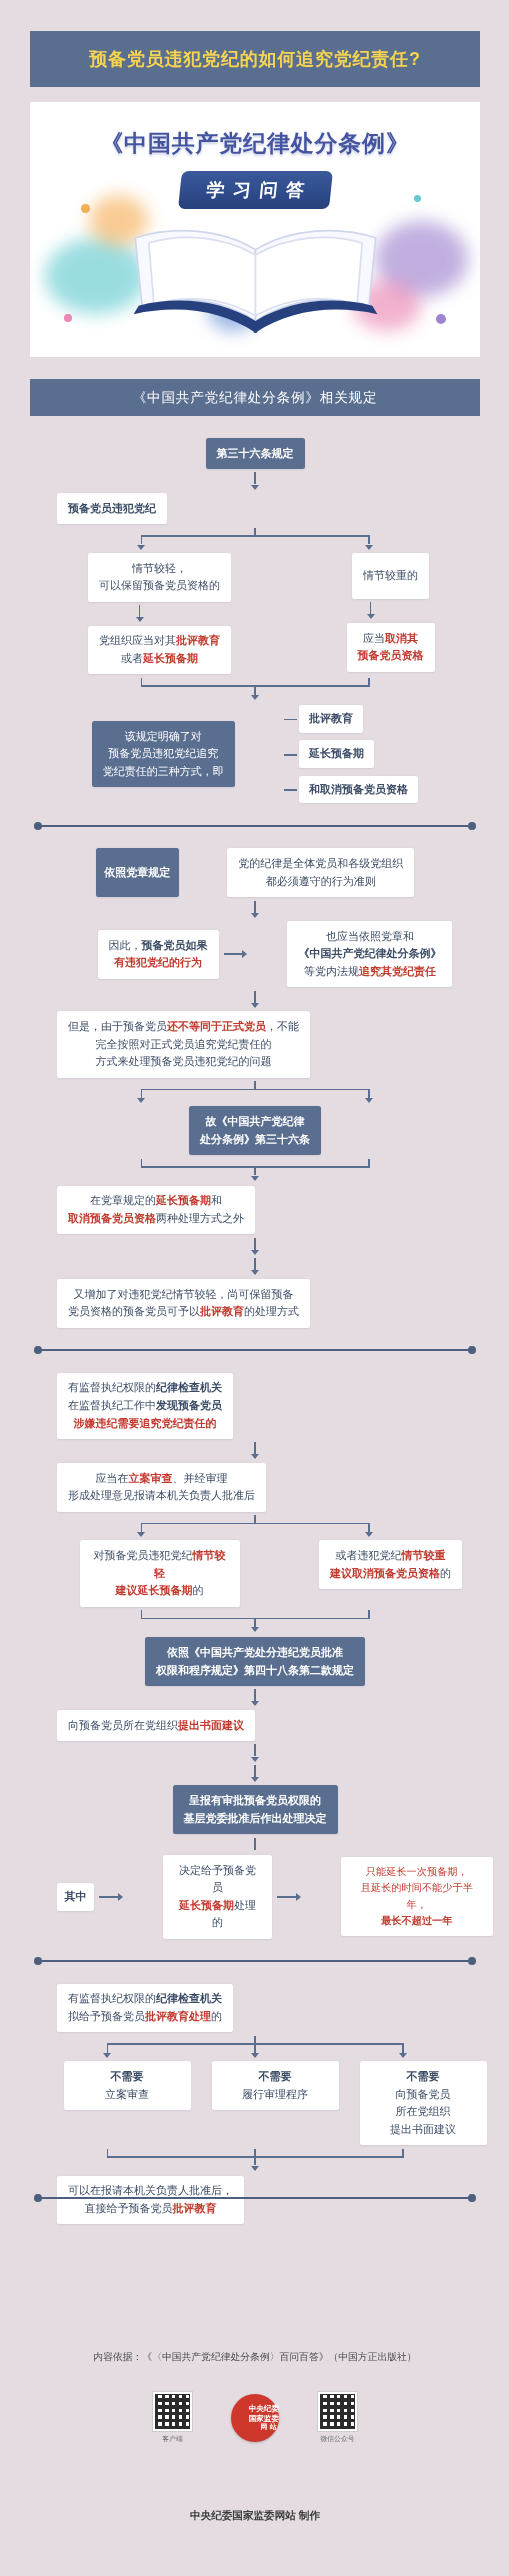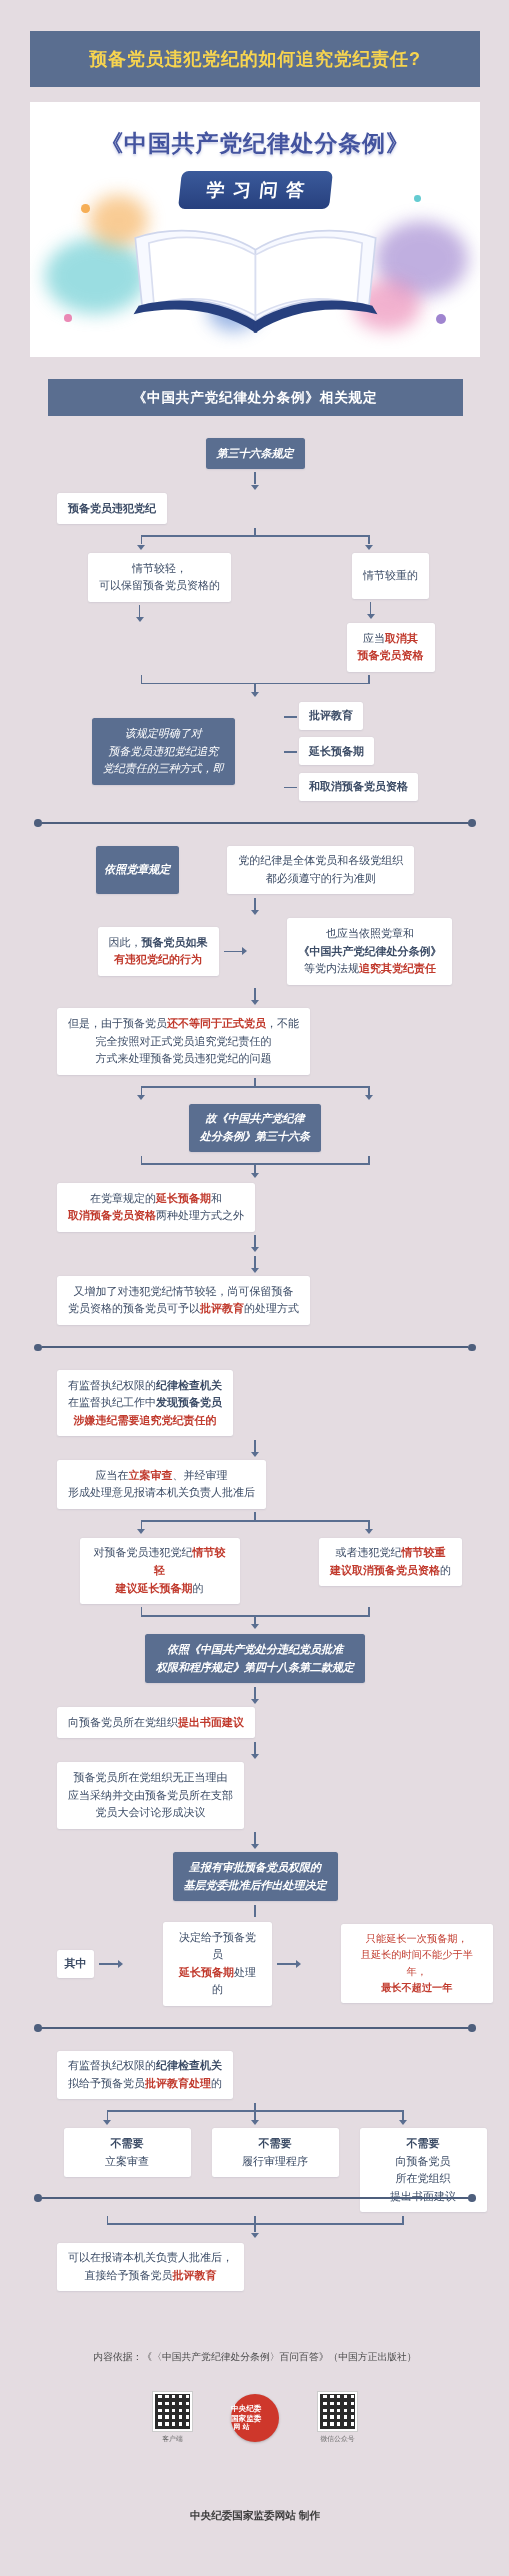--- a/index.html
+++ b/index.html
@@ -32,28 +32,28 @@
     font-size:23px; font-weight:bold; color:#44549f; letter-spacing:0.8px;
     text-shadow:0 1.7px 2.5px rgba(110,120,190,.35);
   }
   .hero-ribbon {
     position:relative; z-index:2; width:151px; margin:12px auto 0; padding:6.8px 0 6.8px 8.5px;
     background:linear-gradient(#3a5a9b,#27407e); border-radius:6.8px; transform:skewX(-6deg);
     text-align:center; color:#fff; font-size:18px; font-weight:bold; letter-spacing:8.5px;
   }
   .book { position:absolute; z-index:1; left:64px; top:119px; width:323px; height:127px; }
   
-  .section-title { width:415px; margin:22px auto 0; padding:9.3px 0; font-size:13.6px; font-weight:bold; letter-spacing:0.8px; }
+  .section-title { width:450px; margin:22px auto 0; padding:9.3px 0; font-size:13.6px; font-weight:normal; letter-spacing:0.8px; }
   
   .flow { width:476px; margin:22px auto 0; }
   .box {
     border-radius:2.5px; padding:6.8px 11px; font-size:11px; line-height:1.6; text-align:center;
     box-shadow:0 0.8px 1.7px rgba(60,70,110,.10);
   }
-  .box.dark { background:#5a6e90; color:#fff;font-style:italic; }
+  .box.dark { background:#5a6e90; color:#fff; }
   .box.white { background:#fff; color:#3c4c66;margin-left:40px; }
   .fit { width:-moz-fit-content; width:fit-content; margin-left:auto; margin-right:auto; }
   .strong { font-weight:bold; }
   .red { color:#c13a2d; }
   
   .conn { width:1.7px; height:12px; background:#5a6e90; margin:3.4px auto 5.1px; position:relative; }
   .conn.arrow { margin-bottom:8.5px; }
   .conn.arrow::after, .drop.arrow::after, .stem.arrow::after {
     content:""; position:absolute; left:50%; transform:translateX(-50%); bottom:-5.1px;
     width:0; height:0; border:4.2px solid transparent; border-top:5.1px solid #5a6e90; border-bottom:none;
@@ -95,21 +95,21 @@
   .qr-wrap { display:flex; flex-direction:column; align-items:center; }
   .qr {
     width:39px; height:39px; background:#fff; border:2.5px solid #fff; outline:0.8px solid #ccc;
     background-image:
       repeating-linear-gradient(0deg,#2b2b2b 0 3.4px,transparent 3.4px 6.8px),
       repeating-linear-gradient(90deg,#2b2b2b 0 3.4px,#fff 3.4px 6.8px);
   }
   .qr-label { margin-top:3.4px; font-size:6.8px; color:#6d6d6d; }
   .badge {
     width:48px; height:48px; border-radius:50%; background:#ce372b; color:#fff;
-    display:flex; flex-direction:column; align-items:flex-start; justify-content:center;
+    display:flex; flex-direction:column; align-items:flex-end; justify-content:center;
     font-size:7.6px; font-weight:bold; line-height:1.25; box-shadow:0 0.8px 2.5px rgba(0,0,0,.25);
   }
   .badge-site { font-size:6.8px; letter-spacing:2.5px; padding-left:2.5px; }
   .f-credit { position:absolute; top:2509px; left:0; right:0; text-align:center; font-size:10.6px; font-weight:bold; color:#3e3e3e; }
 </style>
 </head>
 <body>
 
 <div class="top-title bar">预备党员违犯党纪的如何追究党纪责任?</div>
 
@@ -154,20 +154,24 @@
       </div>
   </div>
 
   <div class="row2">
     <div class="colbox">
       <div class="box white vbox">
         <span>情节较轻，</span>
         <span>可以保留预备党员资格的</span>
       </div>
       <div class="conn arrow"></div>
+      <div class="box white vbox">
+        <span><span>党组织应当对其</span><span class="red strong">批评教育</span></span>
+        <span><span>或者</span><span class="red strong">延长预备期</span></span>
+      </div>
     </div>
     <div class="colbox">
       <div class="box white vbox">
         <span>情节较重的</span>
       </div>
       <div class="conn arrow"></div>
       <div class="box white vbox">
         <span><span>应当</span><span class="red strong">取消其</span></span>
         <span class="red strong">预备党员资格</span>
       </div>
@@ -329,25 +333,20 @@
   </div>
 
   <div class="conn arrow"></div>
 
   <div class="box white fit">
     <span>向预备党员所在党组织</span><span class="red strong">提出书面建议</span>
   </div>
 
   <div class="conn arrow"></div>
 
-  <div class="box white fit">
-    <span>预备党员所在党组织无正当理由</span><br>
-    <span>应当采纳并交由预备党员所在支部</span><br>
-    <span>党员大会讨论形成决议</span>
-  </div>
 
   <div class="conn arrow"></div>
 
   <div class="box dark fit strong">
     <span>呈报有审批预备党员权限的</span><br>
     <span>基层党委批准后作出处理决定</span>
   </div>
 
   <div class="conn"></div>
 

